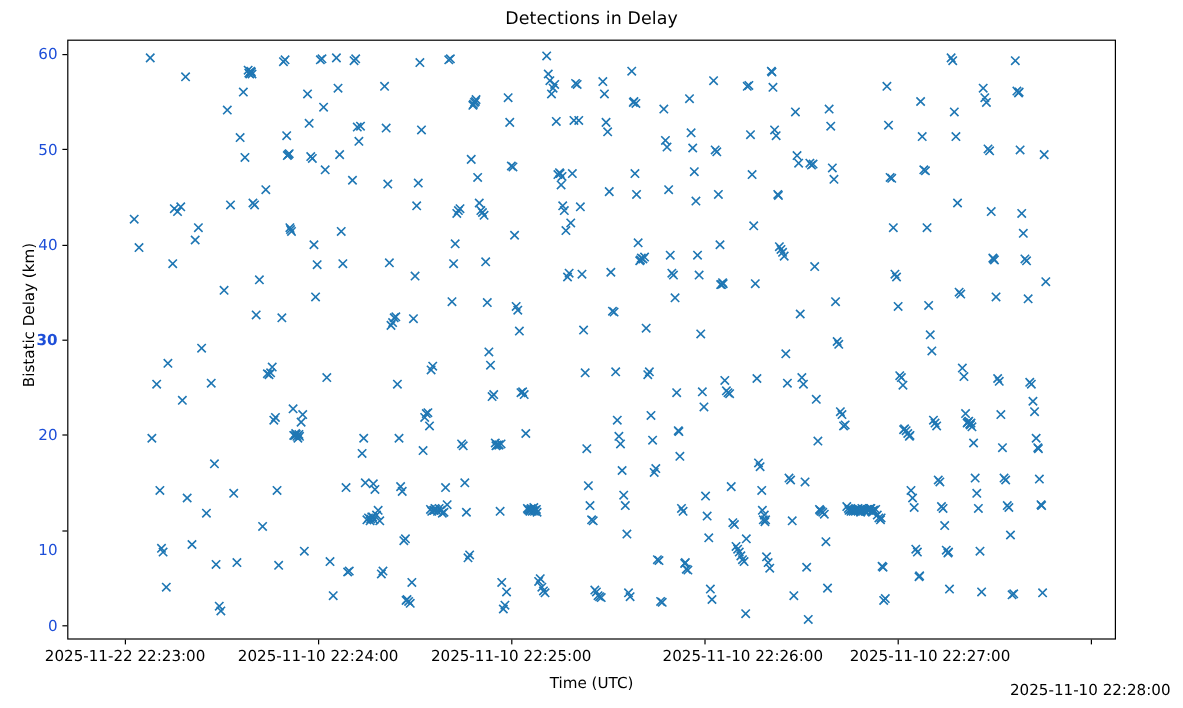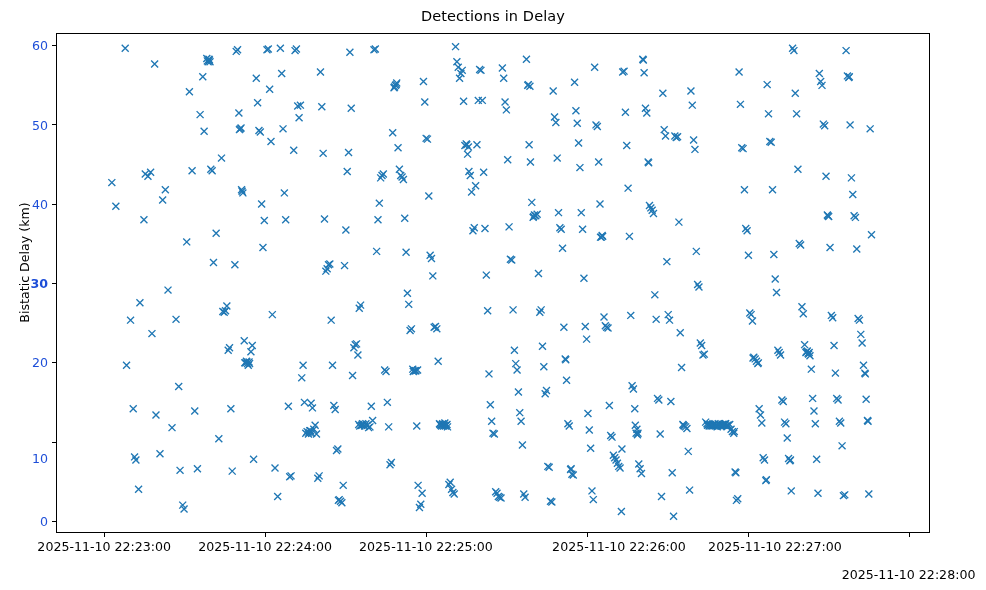--- a/index.html
+++ b/index.html
@@ -706,21 +706,21 @@
           <path d="M731.625153374233,424.27777777777777L738.625153374233,431.27777777777777M731.625153374233,431.27777777777777L738.625153374233,424.27777777777777"></path>
           <path d="M790.6067484662576,39.35714285714289L797.6067484662576,46.35714285714289M790.6067484662576,46.35714285714289L797.6067484662576,39.35714285714289"></path>
           <path d="M806.6926380368097,337.76984126984127L813.6926380368097,344.76984126984127M806.6926380368097,344.76984126984127L813.6926380368097,337.76984126984127"></path>
           <path d="M809.3736196319018,385.3888888888889L816.3736196319018,392.3888888888889M809.3736196319018,392.3888888888889L816.3736196319018,385.3888888888889"></path>
         </g>
       </svg>
   </div>
 
   <div id="xticks-layer">
       <div class="tick-mark-x" style="left: 104.258px;"></div>
-      <div class="xtick-label" style="left: 104.258px;">2025-11-10 22:23:00</div>
+      <div class="xtick-label" style="left: 104.258px;">2025-11-22 22:23:00</div>
       <div class="tick-mark-x" style="left: 265.117px;"></div>
       <div class="xtick-label" style="left: 265.117px;">2025-11-10 22:24:00</div>
       <div class="tick-mark-x" style="left: 425.975px;"></div>
       <div class="xtick-label" style="left: 425.975px;">2025-11-10 22:25:00</div>
       <div class="tick-mark-x" style="left: 586.834px;"></div>
       <div class="xtick-label" style="left: 619px;">2025-11-10 22:26:00</div>
       <div class="tick-mark-x" style="left: 747.693px;"></div>
       <div class="xtick-label" style="left: 775px;">2025-11-10 22:27:00</div>
       <div class="tick-mark-x" style="left: 908.552px;"></div>
       <div class="xtick-label" style="left: 908.552px; margin-top: 28px;">2025-11-10 22:28:00</div>
@@ -735,15 +735,16 @@
       <div class="tick-mark-y" style="top: 283px;"></div>
       <div class="ytick-label" style="top: 283px; font-weight: bold;">30</div>
       <div class="tick-mark-y" style="top: 203.635px;"></div>
       <div class="ytick-label" style="top: 203.635px;">40</div>
       <div class="tick-mark-y" style="top: 124.27px;"></div>
       <div class="ytick-label" style="top: 115px; margin-top: 10px;">50</div>
       <div class="tick-mark-y" style="top: 44.9048px;"></div>
       <div class="ytick-label" style="top: 44.9048px;">60</div>
     </div>
 
+  <div id="xlabel">Time (UTC)</div>
   <div id="ylabel">Bistatic Delay (km)</div>
 
 </div>
 
 </body></html>

